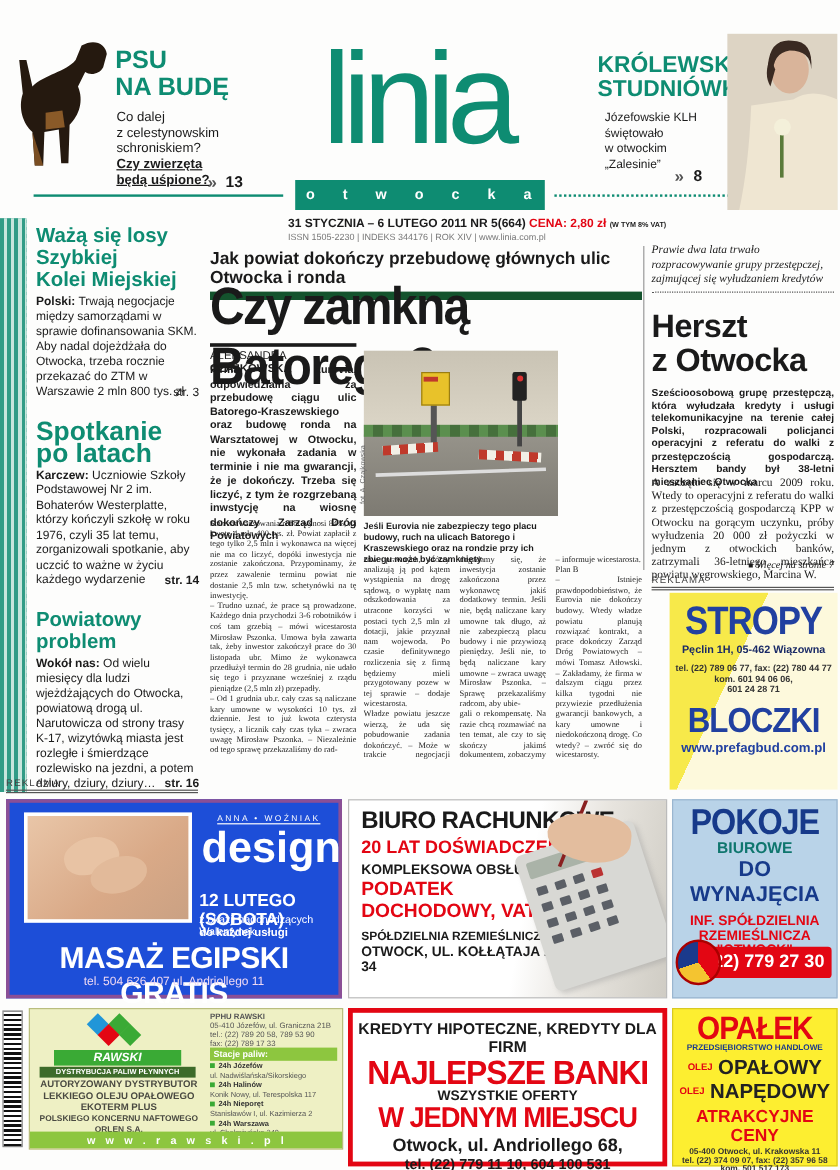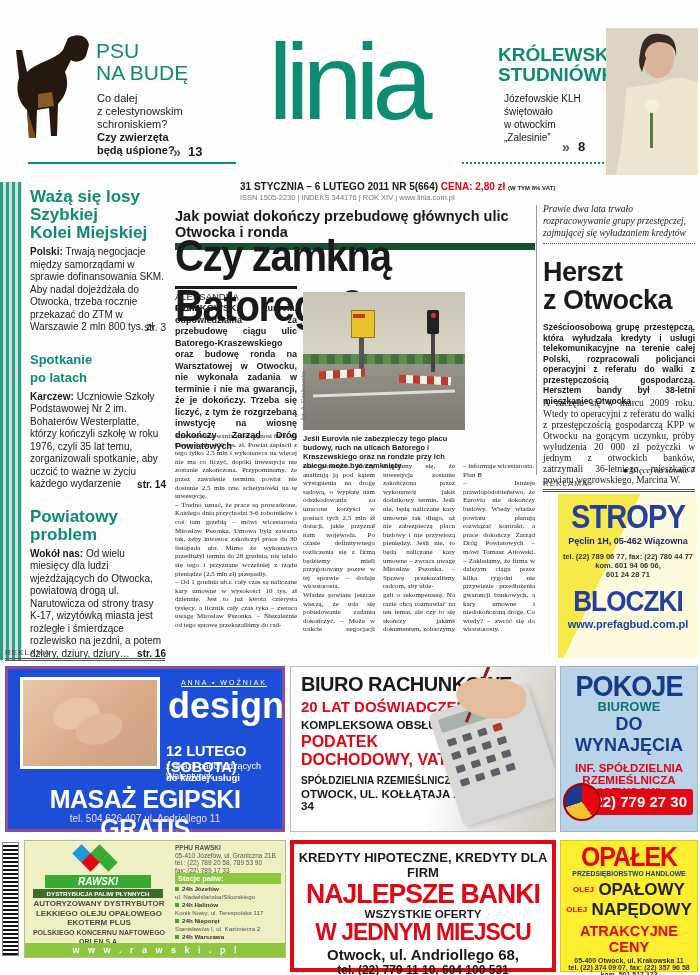--- a/index.html
+++ b/index.html
@@ -27,32 +27,33 @@
 
 <div id="page">
 
   <div class="abs" style="left:8px;top:32px;width:86px;height:138px;">
     <svg width="86" height="138" viewBox="0 0 86 138">
       <path d="M60 6 C70 0 80 4 81 13 L78 24 C75 30 67 31 63 28 L57 40 C62 52 58 64 50 72 L49 104 L43 104 L41 76 L29 78 L28 106 L21 106 L19 78 C11 71 7 58 11 46 L8 18 L14 18 L19 40 C29 30 47 28 55 18 Z" fill="#25190f"></path>
       <path d="M30 62 L44 60 L46 74 L30 76 Z" fill="#8a5a28"></path>
       <path d="M19 78 L28 106 L21 106 Z" fill="#7a4e22"></path>
     </svg>
   </div>
-  <div class="abs teal pre" style="left:96px;top:40px;font-size:21px;font-weight:normal;line-height:22px;">PSU
+  <div class="abs teal pre" style="left:96px;top:40px;font-size:21px;font-weight:bold;line-height:22px;">PSU
 NA BUDĘ</div>
   <div class="abs pre" style="left:97px;top:92px;font-size:11px;line-height:13px;">Co dalej
 z celestynowskim
 schroniskiem?</div>
-  <div class="abs pre" style="left:97px;top:131px;font-size:11px;line-height:13px;font-weight:bold;">Czy zwierzęta
+  <div class="abs pre" style="left:97px;top:131px;font-size:11px;line-height:13px;font-weight:bold;text-decoration:underline;">Czy zwierzęta
 będą uśpione?</div>
   <span class="abs" style="left:173px;top:144px;font-size:14px;font-weight:bold;color:#555;">»</span>
   <span class="abs" style="left:188px;top:144px;font-size:13px;font-weight:bold;">13</span>
   <div class="abs hline" style="left:28px;top:162px;width:208px;"></div>
 
   <div class="abs teal" style="left:238px;top:18px;width:218px;height:132px;font-weight:400;font-size:108px;letter-spacing:-7px;line-height:128px;text-align:center;">linia</div>
+  <div class="abs" style="left:246px;top:150px;width:208px;height:25px;background:#0e8c72;color:#fff;font-weight:bold;font-size:12px;letter-spacing:10px;text-align:center;line-height:25px;padding-left:8px;box-sizing:border-box;">o t w o c k a</div>
   <div class="abs dotline" style="left:462px;top:162px;width:234px;"></div>
 
   <div class="abs teal pre" style="left:498px;top:45px;font-size:19px;font-weight:bold;line-height:20px;">KRÓLEWSKA
 STUDNIÓWKA</div>
   <div class="abs pre" style="left:504px;top:92px;font-size:10px;line-height:13px;">Józefowskie KLH
 świętowało
 w otwockim
 „Zalesinie”</div>
   <span class="abs" style="left:562px;top:139px;font-size:14px;font-weight:bold;color:#555;">»</span>
   <span class="abs" style="left:578px;top:139px;font-size:13px;font-weight:bold;">8</span>
@@ -77,21 +78,21 @@
   <div class="abs" style="left:240px;top:193px;font-size:7.5px;color:#777;">ISSN 1505-2230   |   INDEKS 344176   |   ROK XIV   |   www.linia.com.pl</div>
 
   <div class="abs tealstrip" style="left:0;top:182px;width:22px;height:478px;"></div>
   <div class="abs" style="left:30px;top:188px;width:136px;">
     <div class="teal pre" style="font-size:17px;font-weight:bold;line-height:18px;">Ważą się losy
 Szybkiej
 Kolei Miejskiej</div>
     <div style="font-size:10px;line-height:12.5px;margin-top:4px;"><b>Polski:</b><span> Trwają negocjacje między samorządami w sprawie dofinansowania SKM. Aby nadal dojeżdżała do Otwocka, trzeba rocznie przekazać do ZTM w Warszawie 2 mln 800 tys. zł</span></div>
     <div style="font-size:10px;font-weight:normal;text-align:right;margin-top:-12px;">str. 3</div>
 
-    <div class="teal pre" style="font-size:13px;font-weight:bold;line-height:18px;margin-top:18px;">Spotkanie
+    <div class="teal pre" style="font-size:22px;font-weight:bold;line-height:18px;margin-top:18px;">Spotkanie
 po latach</div>
     <div style="font-size:10px;line-height:12.5px;margin-top:4px;"><b>Karczew:</b><span> Uczniowie Szkoły Podstawowej Nr 2 im. Bohaterów Westerplatte, którzy kończyli szkołę w roku 1976, czyli 35 lat temu, zorganizowali spotkanie, aby uczcić to ważne w życiu każdego wydarzenie</span></div>
     <div style="font-size:10px;font-weight:bold;text-align:right;margin-top:-12px;">str. 14</div>
 
     <div class="teal pre" style="font-size:17px;font-weight:bold;line-height:18px;margin-top:18px;">Powiatowy
 problem</div>
     <div style="font-size:10px;line-height:12.5px;margin-top:4px;"><b>Wokół nas:</b><span> Od wielu miesięcy dla ludzi wjeżdżających do Otwocka, powiatową drogą ul. Narutowicza od strony trasy K-17, wizytówką miasta jest rozległe i śmierdzące rozlewisko na jezdni, a potem dziury, dziury, dziury…</span></div>
     <div style="font-size:10px;font-weight:bold;text-align:right;margin-top:-12px;">str. 16</div>
   </div>
 

